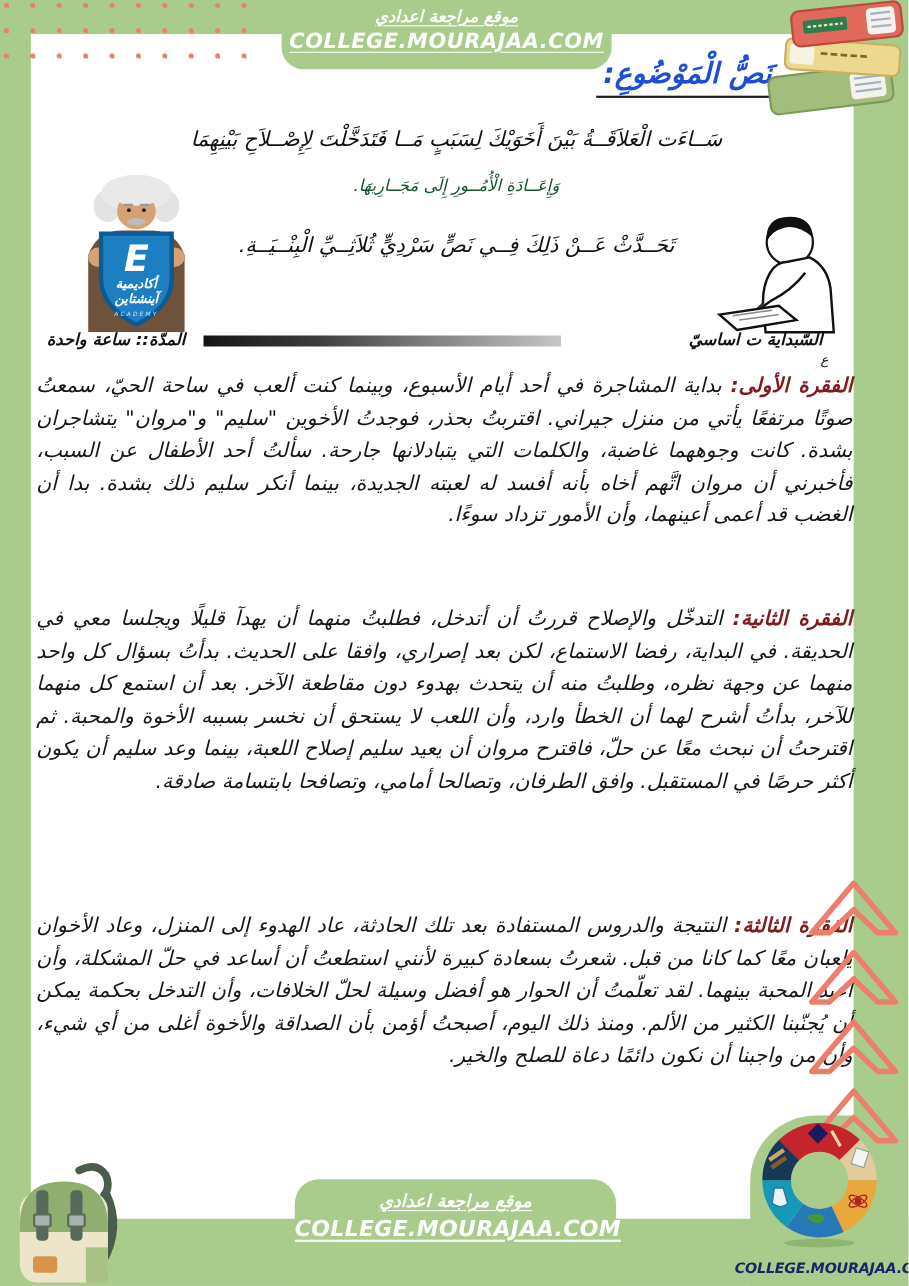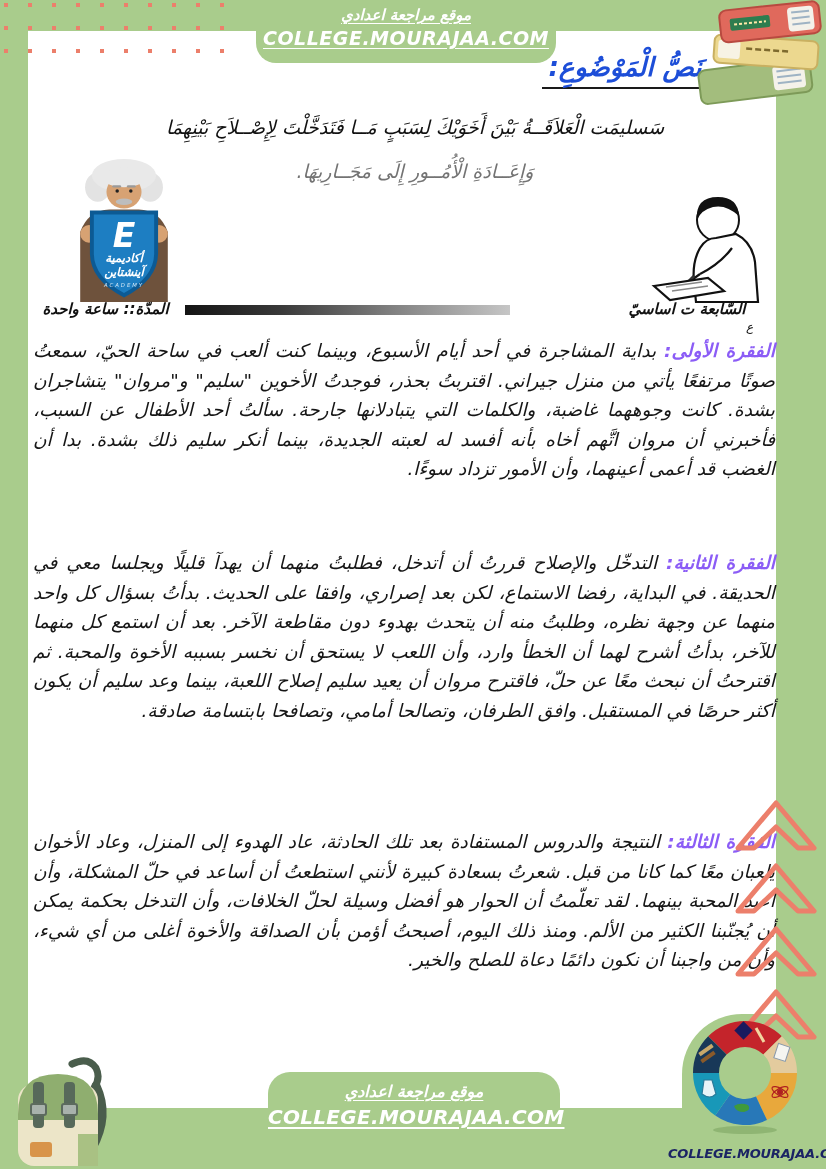--- a/index.html
+++ b/index.html
@@ -17,32 +17,32 @@
   .header-tab .l1{display:block;text-align:center;margin-top:6px;font-size:15px;font-weight:bold;color:#ffffff;text-decoration:underline;text-underline-offset:3px;direction:rtl;}
   .header-tab .l2{display:block;text-align:center;margin-top:3px;font-size:19px;font-weight:bold;color:#ffffff;text-decoration:underline;text-underline-offset:3px;letter-spacing:.5px;}
   .dots{left:0;top:0;width:235px;height:60px;z-index:4;
     background-image:radial-gradient(circle 2.4px at 6px 5px,#ec7f6b 97%,transparent 100%);
     background-size:24px 23px;}
   
   .doc-title{left:520px;top:52px;width:210px;text-align:center;z-index:4;direction:rtl;}
   .doc-title span{display:inline-block;font-size:26px;font-weight:bold;color:#1d4ed8;border-bottom:2.5px solid #1a1a1a;padding:0 6px 5px 6px;}
   
   .prompt1{left:70px;top:116px;width:690px;text-align:center;font-size:19px;color:#111;direction:rtl;z-index:4;}
-  .prompt2{left:70px;top:160px;width:690px;text-align:center;font-size:19px;color:#737373;direction:rtl;z-index:4;}
+  .prompt2{left:70px;top:160px;width:690px;text-align:center;font-size:15px;color:#14532d;direction:rtl;z-index:4;}
   .prompt3{left:195px;top:212px;width:440px;text-align:center;font-size:19px;color:#111;direction:rtl;z-index:4;}
   
   .grade{left:612px;top:300px;width:150px;text-align:center;font-size:15px;font-weight:bold;color:#111;direction:rtl;z-index:4;}
   .duration{left:28px;top:300px;width:155px;text-align:center;font-size:15px;font-weight:bold;color:#111;direction:rtl;z-index:4;}
   .grad-bar{left:185px;top:305px;width:325px;height:10px;z-index:4;
     background:linear-gradient(90deg,#141414 0%,#3a3a3a 30%,#7d7d7d 62%,#c6c6c6 100%);}
   .margin-letter{left:746px;top:320px;font-size:12px;color:#111;z-index:4;}
   
   .para{left:33px;width:742px;direction:rtl;text-align:justify;font-size:18.5px;line-height:29.5px;color:#161616;z-index:4;}
   .p1{top:336px;} .p2{top:548px;} .p3{top:827px;}
-  .plabel{color:#8b5cf6;font-weight:bold;}
+  .plabel{color:#7f1d1d;font-weight:bold;}
   
   .svgbox{z-index:5;}
   .chev{z-index:6;}
   .green-bump{left:682px;top:1014px;width:144px;height:155px;background:#a9cc8c;border-radius:60px 0 0 0;z-index:5;}
   .footer-band{left:0;top:1108px;width:826px;height:61px;background:#a9cc8c;z-index:5;}
   .footer-tab{left:268px;top:1072px;width:292px;height:97px;background:#a9cc8c;border-radius:22px 22px 0 0;z-index:6;}
   .footer-tab .l1{display:block;text-align:center;margin-top:10px;font-size:16px;font-weight:bold;color:#ffffff;text-decoration:underline;text-underline-offset:3px;direction:rtl;}
   .footer-tab .l2{display:block;text-align:center;margin-top:4px;font-size:20px;font-weight:bold;color:#ffffff;text-decoration:underline;text-underline-offset:3px;letter-spacing:.3px;}
   .logo-ring{left:688px;top:1018px;width:114px;height:118px;z-index:7;}
   .logo-caption{left:668px;top:1146px;width:158px;text-align:center;font-size:13px;font-weight:bold;color:#1b2464;letter-spacing:-.2px;z-index:7;}
@@ -87,22 +87,23 @@
       <line x1="106" y1="27" x2="124" y2="27" stroke="#9eb3c4" stroke-width="2"></line>
       <rect x="44" y="15" width="40" height="12" rx="2" fill="#2e7d4f"></rect>
       <line x1="48" y1="21" x2="80" y2="21" stroke="#ffe9a8" stroke-width="2" stroke-dasharray="3 2"></line>
     </g>
   </svg>
 
   <div class="abs doc-title">
     <span>نَصُّ الْمَوْضُوعِ:</span>
   </div>
 
-  <div class="abs prompt1">سَسليمَت الْعَلاَقَــةُ بَيْنَ أَخَوَيْكَ لِسَبَبٍ مَــا فَتَدَخَّلْتَ لِإِصْــلاَحِ بَيْنِهِمَا</div>
+  <div class="abs prompt1">سَــاءَت الْعَلاَقَــةُ بَيْنَ أَخَوَيْكَ لِسَبَبٍ مَــا فَتَدَخَّلْتَ لِإِصْــلاَحِ بَيْنِهِمَا</div>
   <div class="abs prompt2">وَإِعَــادَةِ الْأُمُــورِ إِلَى مَجَــارِيهَا.</div>
+  <div class="abs prompt3">تَحَــدَّثْ عَــنْ ذَلِكَ فِــي نَصٍّ سَرْدِيٍّ ثُلاَثِــيِّ الْبِنْــيَــةِ.</div>
 
   <svg class="abs einstein" viewBox="0 0 130 150">
     <ellipse cx="38" cy="32" rx="13" ry="15" fill="#e3e3e3"></ellipse>
     <ellipse cx="92" cy="32" rx="13" ry="15" fill="#e3e3e3"></ellipse>
     <ellipse cx="65" cy="20" rx="33" ry="17" fill="#e9e9e9"></ellipse>
     <path d="M20 150 L20 78 Q28 56 50 55 L80 55 Q102 56 110 78 L110 150 Z" fill="#6e523c"></path>
     <ellipse cx="65" cy="37" rx="18" ry="17" fill="#d7a273"></ellipse>
     <ellipse cx="65" cy="22" rx="22" ry="10" fill="#e9e9e9"></ellipse>
     <circle cx="58" cy="36" r="1.8" fill="#222"></circle>
     <circle cx="72" cy="36" r="1.8" fill="#222"></circle>
@@ -124,21 +125,21 @@
     <path d="M100 44 Q116 52 119 72 L122 112 L60 112 L58 92 Q56 72 64 58 Q70 48 80 48 Z" fill="#ffffff" stroke="#111" stroke-width="2.2"></path>
     <path d="M96 58 Q84 74 64 84" fill="none" stroke="#111" stroke-width="2.2"></path>
     <path d="M64 84 Q58 88 54 92" fill="none" stroke="#111" stroke-width="2.2"></path>
     <line x1="58" y1="86" x2="42" y2="102" stroke="#333" stroke-width="3"></line>
     <line x1="44" y1="100" x2="40" y2="104" stroke="#000" stroke-width="4"></line>
     <path d="M18 96 L72 88 L88 101 L34 110 Z" fill="#ffffff" stroke="#111" stroke-width="2.2"></path>
     <line x1="30" y1="97" x2="66" y2="92" stroke="#888" stroke-width="1.4"></line>
     <line x1="36" y1="101" x2="72" y2="96" stroke="#888" stroke-width="1.4"></line>
   </svg>
 
-  <div class="abs grade">السّابعة ت اساسيّ</div>
+  <div class="abs grade">السّبداية ت اساسيّ</div>
   <div class="abs grad-bar"></div>
   <div class="abs duration">المدّة:: ساعة واحدة</div>
   <div class="abs margin-letter">ع</div>
 
   <div class="abs para p1"><span class="plabel">الفقرة الأولى:</span><span> بداية المشاجرة في أحد أيام الأسبوع، وبينما كنت ألعب في ساحة الحيّ، سمعتُ صوتًا مرتفعًا يأتي من منزل جيراني. اقتربتُ بحذر، فوجدتُ الأخوين "سليم" و"مروان" يتشاجران بشدة. كانت وجوههما غاضبة، والكلمات التي يتبادلانها جارحة. سألتُ أحد الأطفال عن السبب، فأخبرني أن مروان اتَّهم أخاه بأنه أفسد له لعبته الجديدة، بينما أنكر سليم ذلك بشدة. بدا أن الغضب قد أعمى أعينهما، وأن الأمور تزداد سوءًا.</span></div>
 
   <div class="abs para p2"><span class="plabel">الفقرة الثانية:</span><span> التدخّل والإصلاح قررتُ أن أتدخل، فطلبتُ منهما أن يهدآ قليلًا ويجلسا معي في الحديقة. في البداية، رفضا الاستماع، لكن بعد إصراري، وافقا على الحديث. بدأتُ بسؤال كل واحد منهما عن وجهة نظره، وطلبتُ منه أن يتحدث بهدوء دون مقاطعة الآخر. بعد أن استمع كل منهما للآخر، بدأتُ أشرح لهما أن الخطأ وارد، وأن اللعب لا يستحق أن نخسر بسببه الأخوة والمحبة. ثم اقترحتُ أن نبحث معًا عن حلّ، فاقترح مروان أن يعيد سليم إصلاح اللعبة، بينما وعد سليم أن يكون أكثر حرصًا في المستقبل. وافق الطرفان، وتصالحا أمامي، وتصافحا بابتسامة صادقة.</span></div>
 
   <div class="abs para p3"><span class="plabel">الفقرة الثالثة:</span><span> النتيجة والدروس المستفادة بعد تلك الحادثة، عاد الهدوء إلى المنزل، وعاد الأخوان يلعبان معًا كما كانا من قبل. شعرتُ بسعادة كبيرة لأنني استطعتُ أن أساعد في حلّ المشكلة، وأن أعيد المحبة بينهما. لقد تعلّمتُ أن الحوار هو أفضل وسيلة لحلّ الخلافات، وأن التدخل بحكمة يمكن أن يُجنّبنا الكثير من الألم. ومنذ ذلك اليوم، أصبحتُ أؤمن بأن الصداقة والأخوة أغلى من أي شيء، وأن من واجبنا أن نكون دائمًا دعاة للصلح والخير.</span></div>
 

